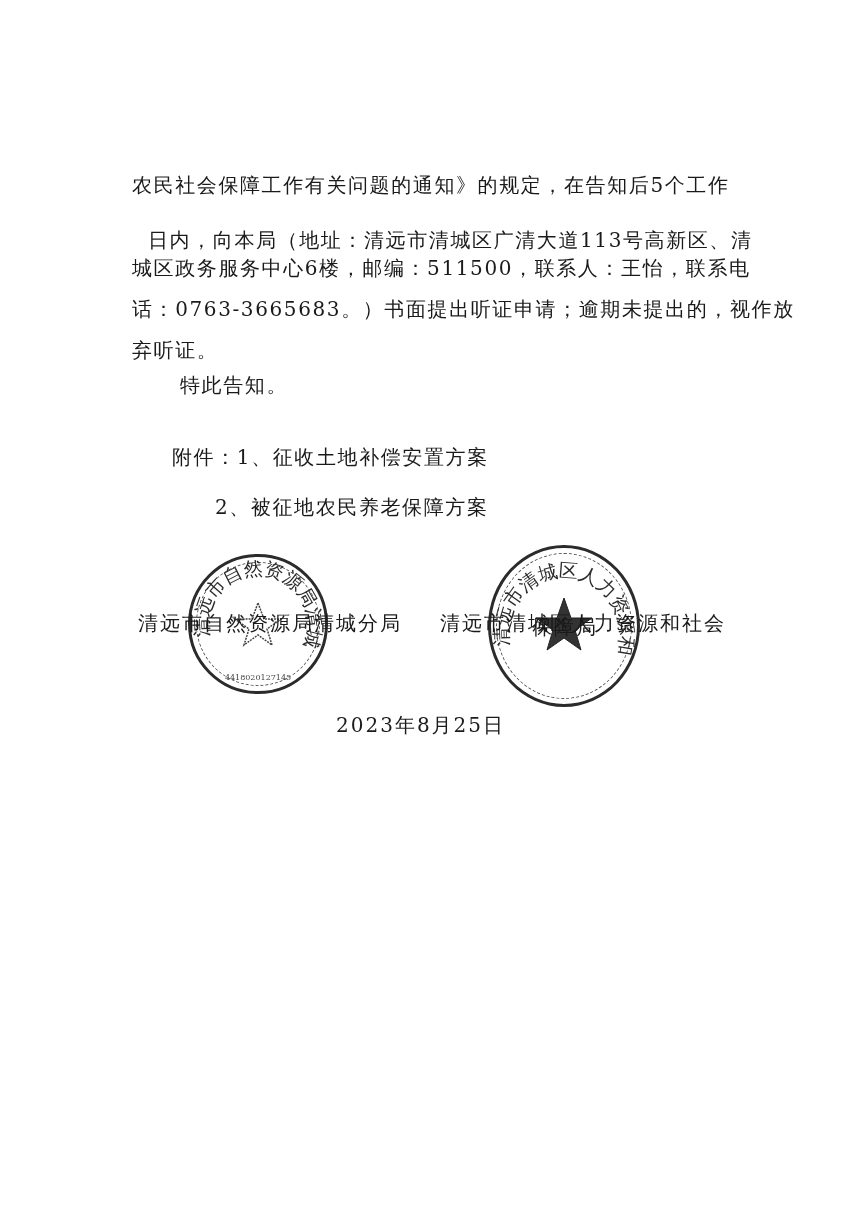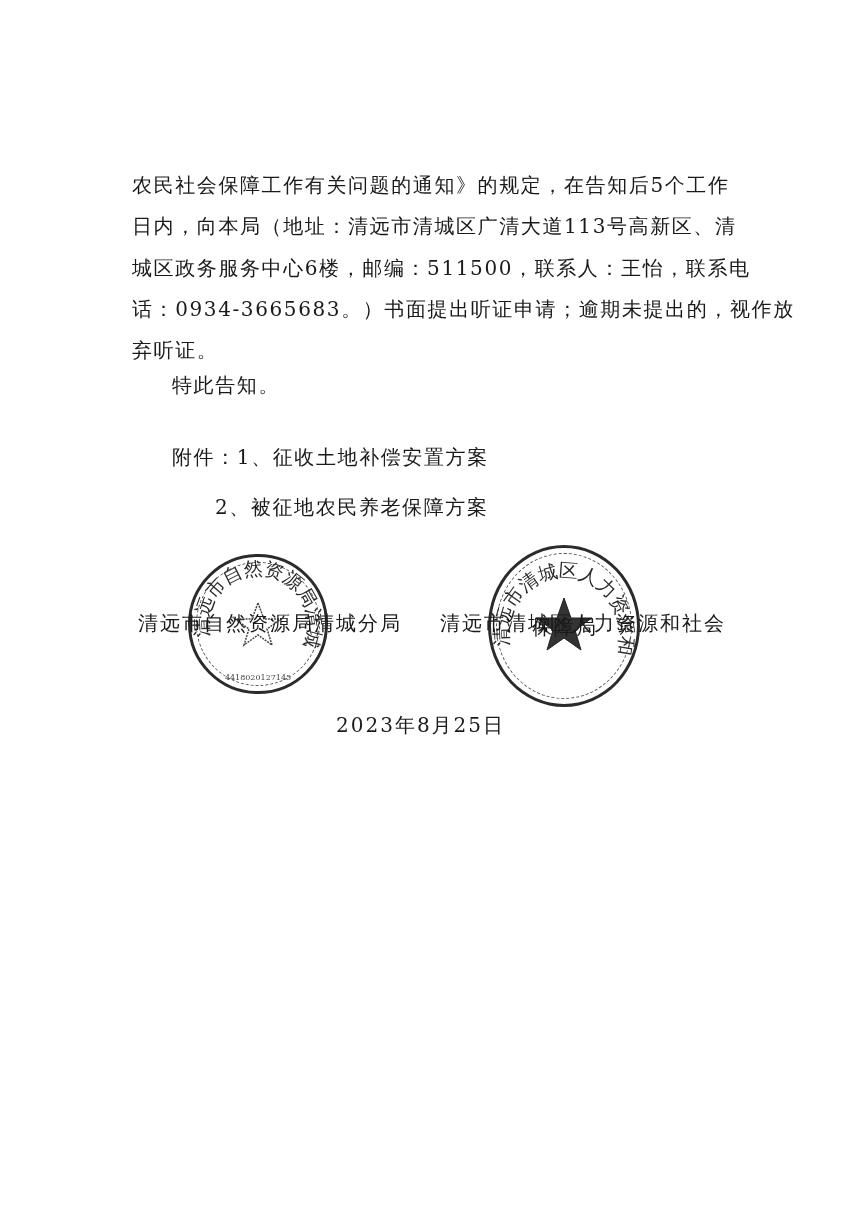--- a/index.html
+++ b/index.html
@@ -23,26 +23,26 @@
     .stamp svg { position: absolute; }
     .stamp .arc-text { font-size: 19px; fill: #2b2b2b; font-family: "DejaVu Serif", serif; }
     .sig { position: absolute; font-size: 20px; letter-spacing: 2px; white-space: nowrap; }
   </style>
 </head>
 <body>
 
 <div>
 
   <div class="line" style="top:172px;">农民社会保障工作有关问题的通知》的规定，在告知后5个工作</div>
-  <div class="line" style="top:213px;">日内，向本局（地址：清远市清城区广清大道113号高新区、清</div>
+  <div class="line" style="top:227px;margin-left:16px;">日内，向本局（地址：清远市清城区广清大道113号高新区、清</div>
   <div class="line" style="top:255px;text-align:right;">城区政务服务中心6楼，邮编：511500，联系人：王怡，联系电</div>
-  <div class="line" style="top:296px;">话：0934-3665683。）书面提出听证申请；逾期未提出的，视作放</div>
+  <div class="line" style="top:296px;">话：0763-3665683。）书面提出听证申请；逾期未提出的，视作放</div>
   <div class="line" style="top:337px;text-align:right;">弃听证。</div>
 
-  <div class="line" style="top:372px; left:172px;">特此告知。</div>
+  <div class="line" style="top:372px; left:180px;">特此告知。</div>
 
   <div class="line" style="top:444px; left:172px;">
     <span>附件：</span><span>1、征收土地补偿安置方案</span>
   </div>
   <div class="line" style="top:494px; left:215px;">2、被征地农民养老保障方案</div>
 
   <div class="stamp" style="left:188px; top:554px; width:140px; height:140px;">
     <div class="ring"></div>
     <svg width="134" height="134" viewBox="0 0 134 134">
       <defs>

